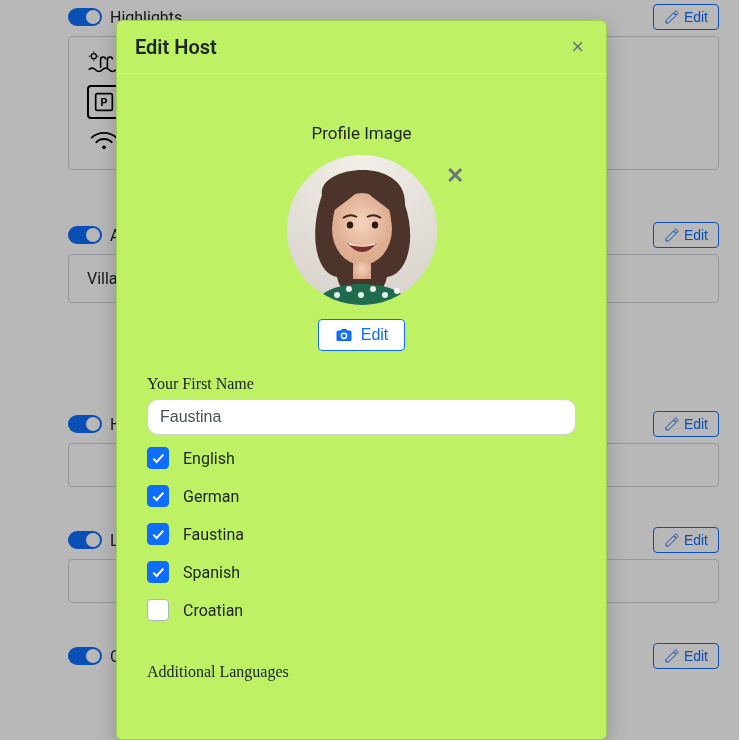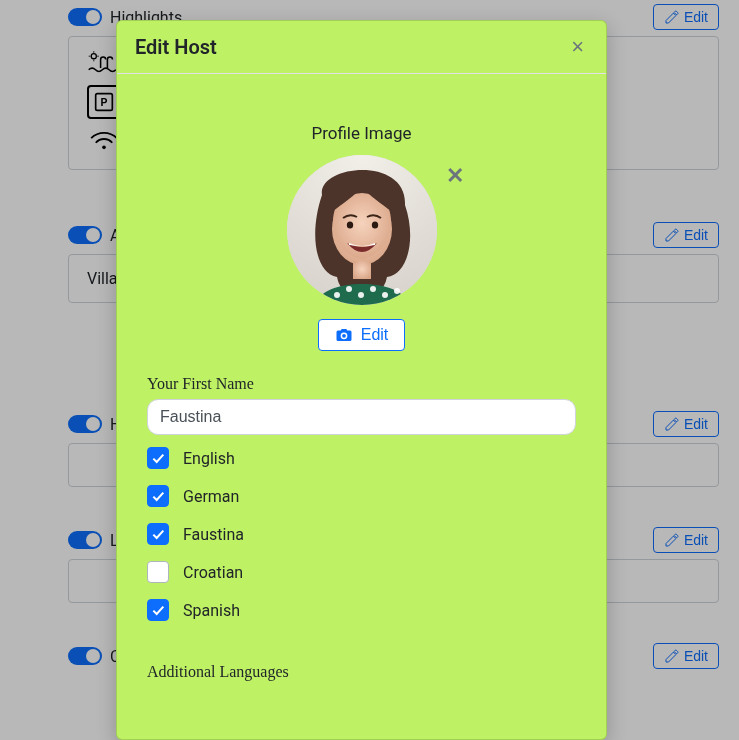--- a/index.html
+++ b/index.html
@@ -330,29 +330,29 @@
       </div>
       <div class="check-row">
         <div class="checkbox checked">
           <svg viewBox="0 0 24 24">
               <polyline points="5 13 10 18 20 7"></polyline>
             </svg>
         </div>
         <span class="check-label">Faustina</span>
       </div>
       <div class="check-row">
-        <div class="checkbox"></div>
-        <span class="check-label">Croatian</span>
-      </div>
-      <div class="check-row">
         <div class="checkbox checked">
           <svg viewBox="0 0 24 24">
               <polyline points="5 13 10 18 20 7"></polyline>
             </svg>
         </div>
         <span class="check-label">Spanish</span>
       </div>
+      <div class="check-row">
+        <div class="checkbox"></div>
+        <span class="check-label">Croatian</span>
+      </div>
     </div>
 
     <div class="field-label" style="margin-top:42px;">Additional Languages</div>
 
   </div>
 </div>
 
 </body></html>

